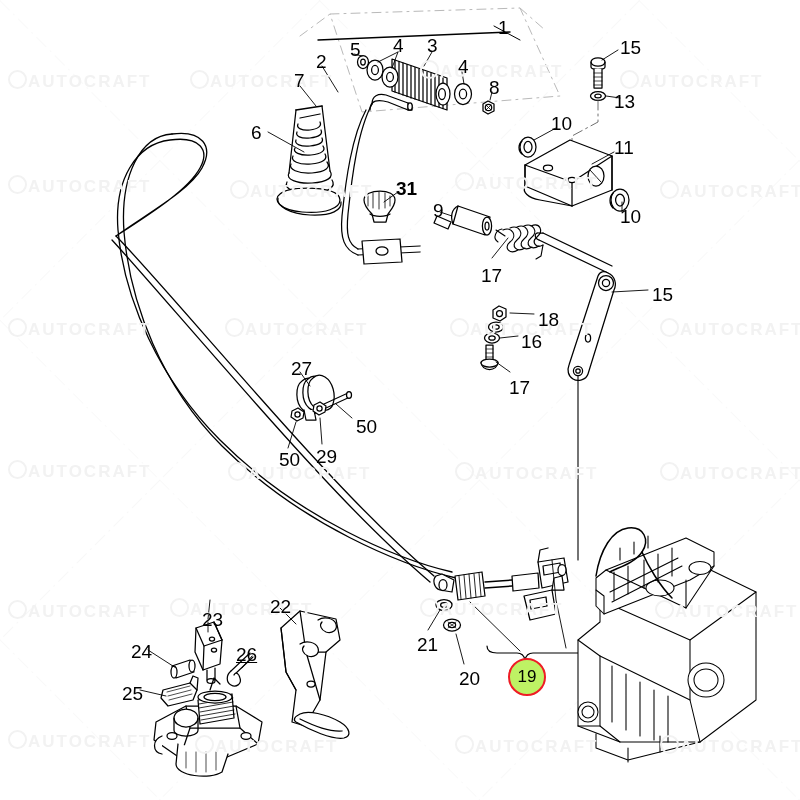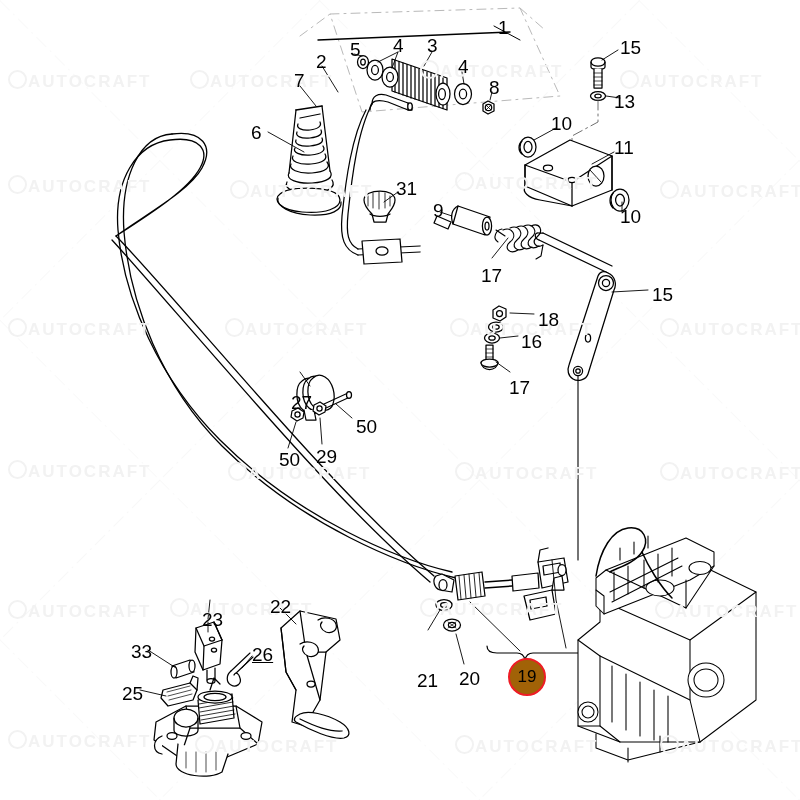--- a/index.html
+++ b/index.html
@@ -17,21 +17,21 @@
     position:absolute;color:#f2f2f2;font-size:17px;letter-spacing:2.0px;
     font-family:"Liberation Sans",sans-serif;font-weight:700;white-space:nowrap;
     user-select:none;
   }
   .wm .ring{
     display:inline-block;width:15px;height:15px;border:2px solid #f2f2f2;
     border-radius:50%;vertical-align:-2px;margin-right:1px;
   }
   .hl-badge{
     position:absolute;width:34px;height:34px;border-radius:50%;
-    border:2.6px solid #ee1c25;background:#a16207;
+    border:2.6px solid #ee1c25;background:#bef264;
     display:flex;align-items:center;justify-content:center;
     font-size:17px;color:#000;font-family:"Liberation Sans",sans-serif;
   }
 </style>
 </head>
 <body>
 
 <div id="stage">
 
   <svg class="layer" width="800" height="800" viewBox="0 0 800 800">
@@ -507,30 +507,30 @@
       <div class="callout" style="left: 620px; top: 207px;">10</div>
       <div class="callout" style="left: 614px; top: 138px;">11</div>
       <div class="callout" style="left: 620px; top: 38px;">15</div>
       <div class="callout" style="left: 614px; top: 92px;">13</div>
       <div class="callout" style="left: 481px; top: 266px;">17</div>
       <div class="callout" style="left: 652px; top: 285px;">15</div>
       <div class="callout" style="left: 521px; top: 332px;">16</div>
       <div class="callout" style="left: 509px; top: 378px; text-align: center;">17</div>
       <div class="callout" style="left: 538px; top: 310px;">18</div>
       <div class="callout" style="left: 459px; top: 669px;">20</div>
-      <div class="callout" style="left: 417px; top: 635px; margin-top: 36px;">21</div>
+      <div class="callout" style="left: 417px; top: 635px;">21</div>
       <div class="callout" style="left: 270px; top: 597px;">22</div>
       <div class="callout" style="left: 202px; top: 610px;">23</div>
-      <div class="callout" style="left: 131px; top: 642px;">33</div>
+      <div class="callout" style="left: 131px; top: 642px;">24</div>
       <div class="callout" style="left: 122px; top: 684px;">25</div>
-      <div class="callout" style="left: 252px; top: 645px; text-decoration: underline;">26</div>
-      <div class="callout" style="left: 291px; top: 359px; margin-top: 34px;">27</div>
+      <div class="callout" style="left: 236px; top: 645px; text-decoration: underline;">26</div>
+      <div class="callout" style="left: 291px; top: 359px;">27</div>
       <div class="callout" style="left: 356px; top: 417px;">50</div>
       <div class="callout" style="left: 316px; top: 447px; text-align: right;">29</div>
       <div class="callout" style="left: 279px; top: 450px;">50</div>
-      <div class="callout" style="left: 396px; top: 179px;">31</div>
+      <div class="callout" style="left: 396px; top: 179px; font-weight: bold;">31</div>
     </div>
 
   <div class="hl-badge" id="hl19" style="left: 508px; top: 658px; border-color: rgb(238, 28, 37);">
     <span>19</span>
   </div>
 
 </div>
 
 </body></html>

